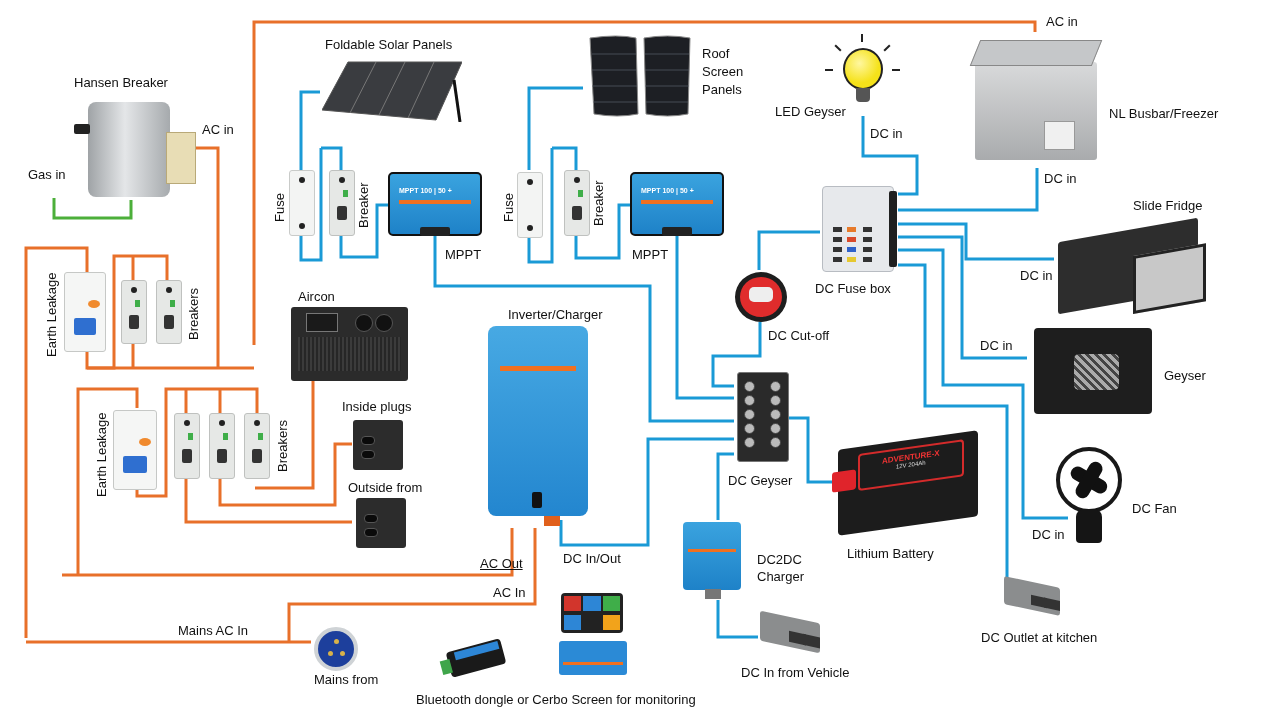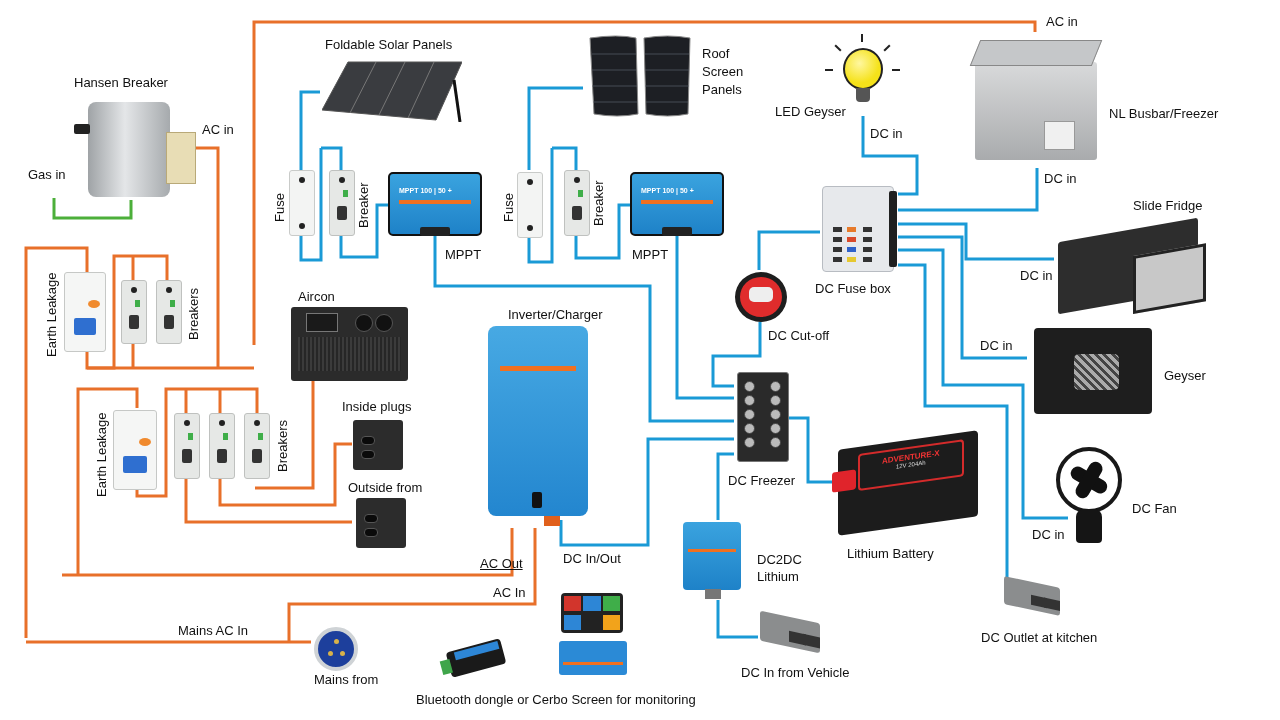--- a/index.html
+++ b/index.html
@@ -319,21 +319,21 @@
     <div class="bolt" style="left:32px;top:8px;"></div>
   <div class="bolt" style="left:6px;top:22px;"></div>
     <div class="bolt" style="left:32px;top:22px;"></div>
   <div class="bolt" style="left:6px;top:36px;"></div>
     <div class="bolt" style="left:32px;top:36px;"></div>
   <div class="bolt" style="left:6px;top:50px;"></div>
     <div class="bolt" style="left:32px;top:50px;"></div>
   <div class="bolt" style="left:6px;top:64px;"></div>
     <div class="bolt" style="left:32px;top:64px;"></div>
 </div>
-<div class="lbl" style="left:728px;top:473px;">DC Freezer</div>
+<div class="lbl" style="left:728px;top:473px;">DC Geyser</div>
 
 <div class="dev battery" style="left:838px;top:440px;width:140px;height:86px;">
   <div class="label">
     <div style="font-size:8px;color:#e33;font-weight:bold;text-align:center;margin-top:4px;">ADVENTURE-X</div>
     <div style="font-size:6px;color:#ddd;text-align:center;">12V 204Ah</div>
   </div>
   <div class="post"></div>
 </div>
 <div class="lbl" style="left:847px;top:546px;">Lithium Battery</div>
 
@@ -356,21 +356,21 @@
     <div class="slot" style="left:72%;"></div>
 </div>
 <div class="lbl" style="left:981px;top:630px;">DC Outlet at kitchen</div>
 
 <div class="dev dc2dc" style="left:683px;top:522px;width:58px;height:68px;">
   <div class="band"></div>
     <div class="foot"></div>
 </div>
 <div class="lbl" style="left:757px;top:551px;line-height:17px;">
   <div>DC2DC</div>
-  <div>Lithium</div>
+  <div>Charger</div>
 </div>
 
 <div class="dev anderson" style="left:760px;top:617px;width:60px;height:30px;">
   <div class="slot" style="left:48%;"></div>
     <div class="slot" style="left:72%;"></div>
 </div>
 <div class="lbl" style="left:741px;top:665px;">DC In from Vehicle</div>
 
 <div class="lbl" style="left:563px;top:551px;">DC In/Out</div>
 <div class="lbl" style="left:480px;top:556px;text-decoration:underline;">AC Out</div>

